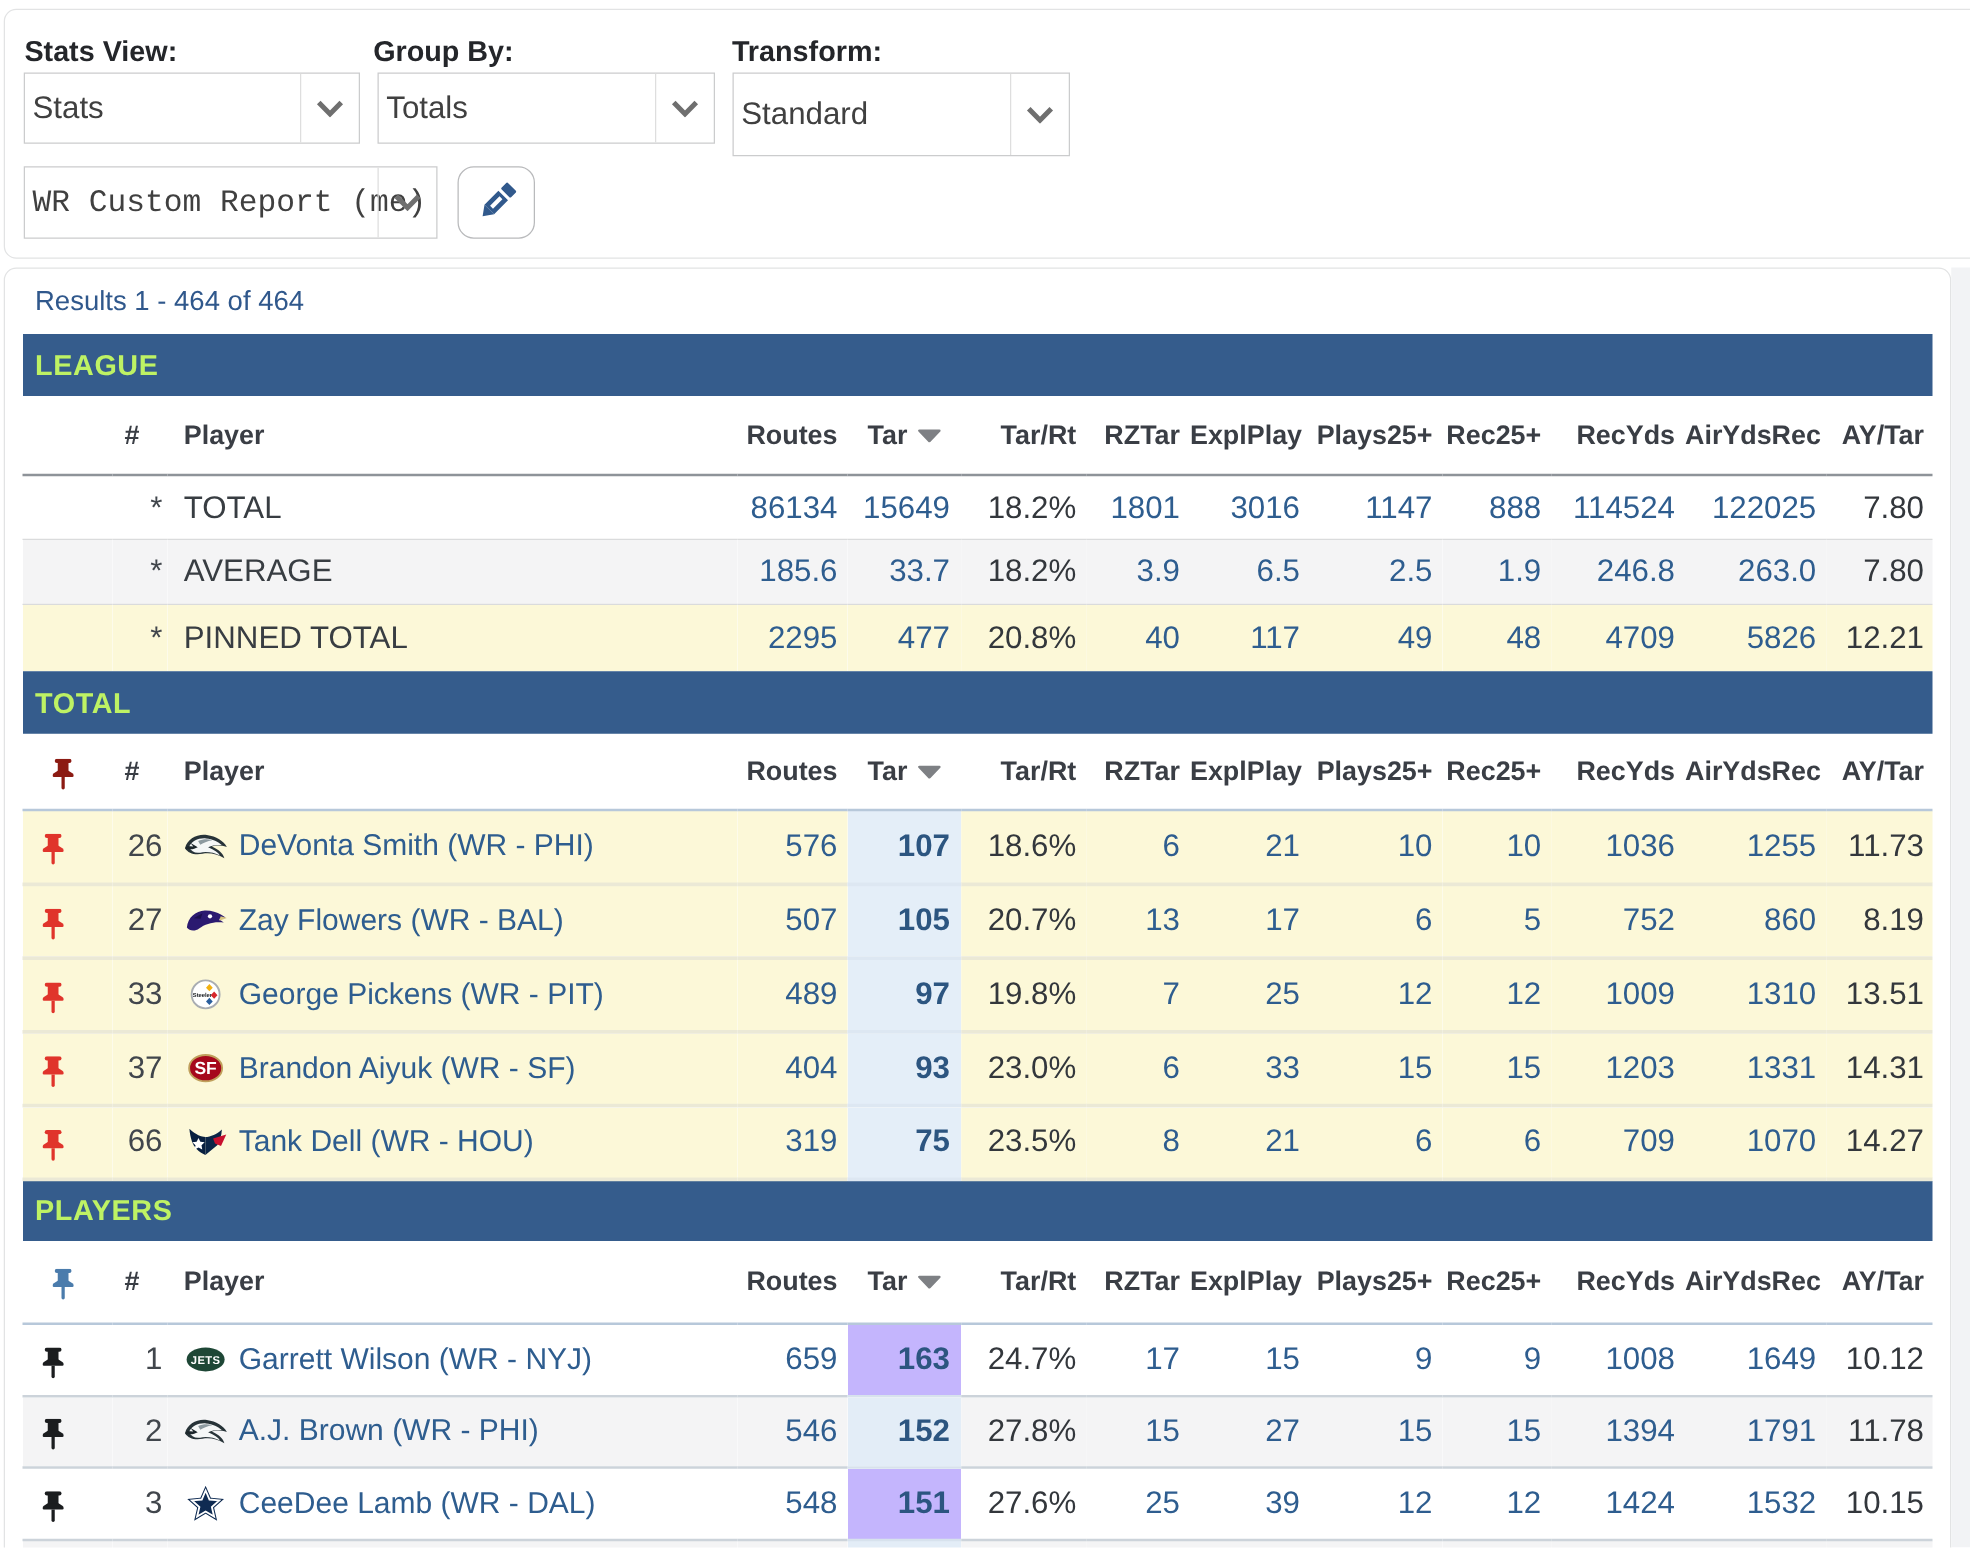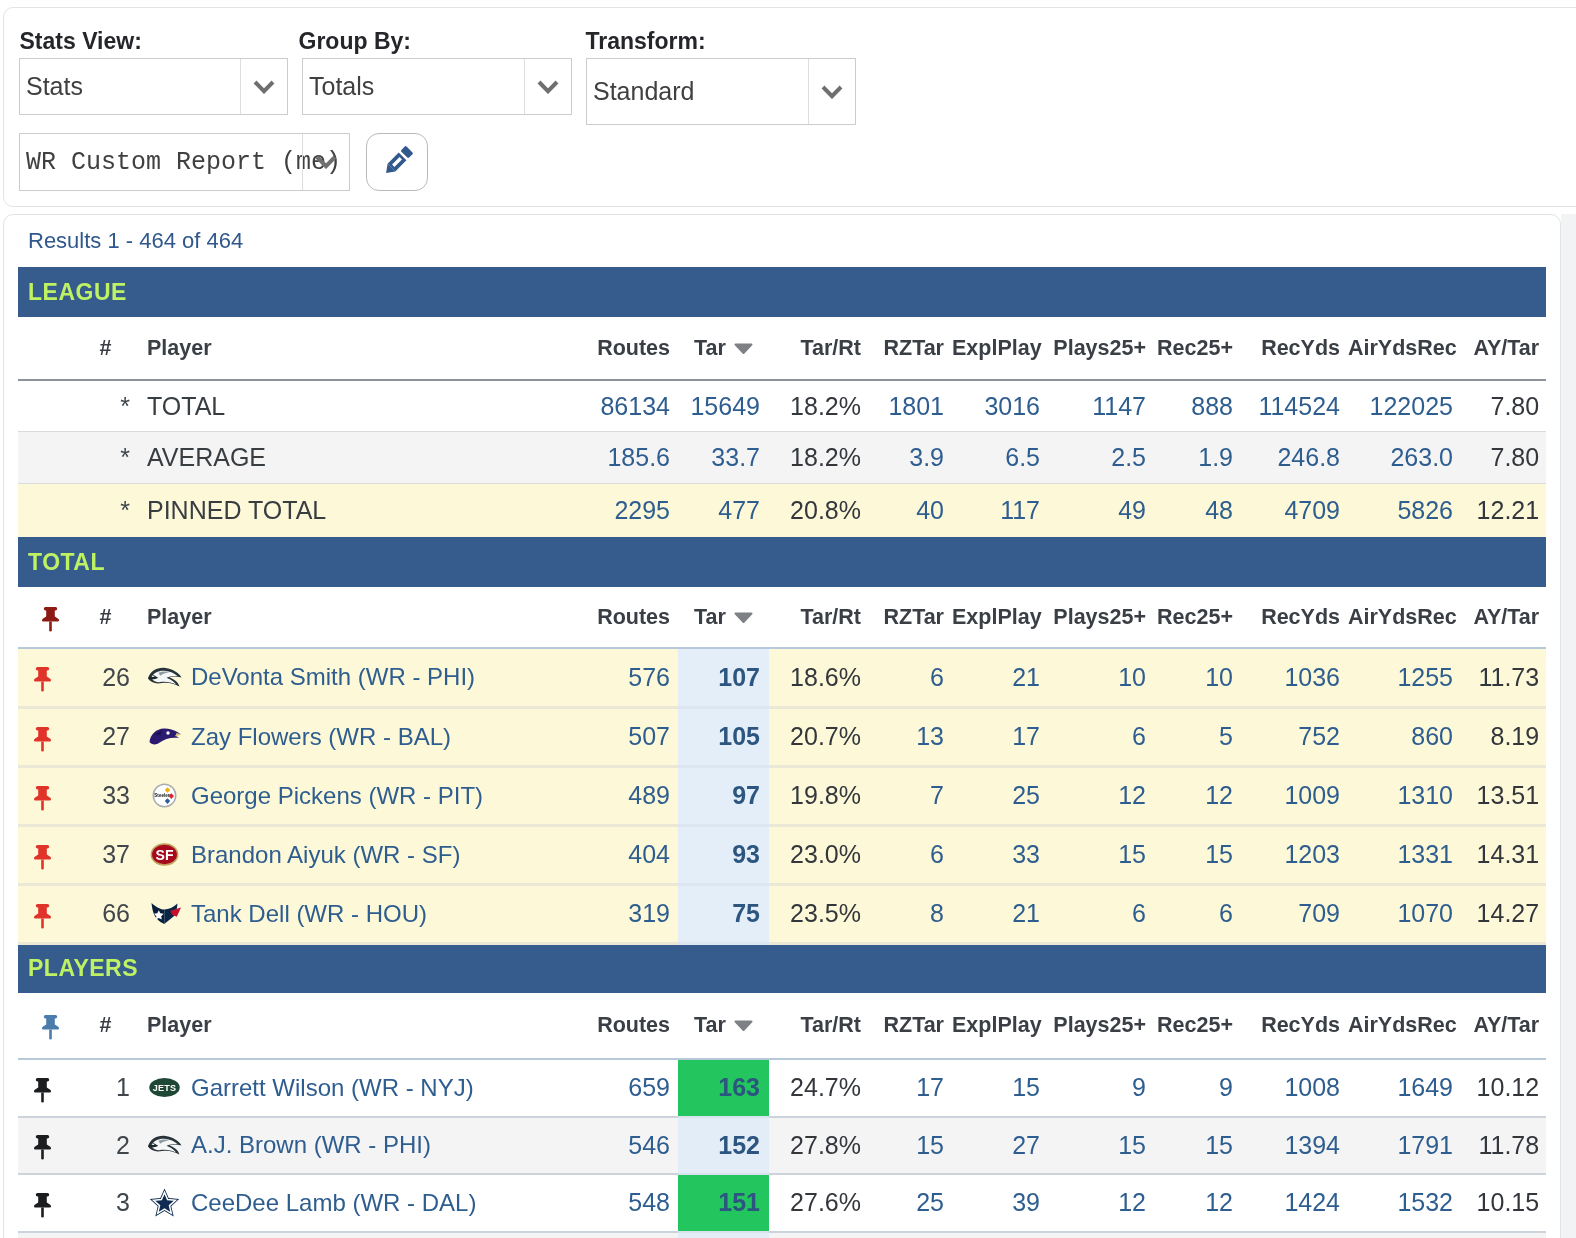--- a/index.html
+++ b/index.html
@@ -32,21 +32,21 @@
 .blue { color:#2e5d8f; }
 .dk { color:#33373c; }
 table.grid tr.lgrow td { height:51.5px; border-bottom:1.5px solid #dadbdc; }
 table.grid tr.lgrow.avg td { background:#f4f4f5; }
 table.grid tr.lgrow.ptot td { height:54px; background:#fcf8d8; border-bottom:none; }
 table.grid tr.prow td { height:59px; background:#fcf8d8; border-bottom:3px solid #ebe9d6; }
 table.grid tr.plrow td { height:57.5px; border-bottom:2px solid #ccd3da; }
 table.grid tr.plrow.alt td { background:#f4f4f5; }
 table.grid td.tarb { background:#e4eef8; font-weight:bold; color:#2c5580; }
 table.grid tr.prow td.tarb { background:#e4eef8; border-bottom-color:#dde7f2; }
-table.grid tr.plrow td.tarb { background:#22c55e; border-bottom-color:#d7e2ed; }
+table.grid tr.plrow td.tarb { background:#c4b5fd; border-bottom-color:#d7e2ed; }
 table.grid tr.plrow.alt td.tarb { background:#e3edf7; }
 .lbl2 { font-size:25px; color:#383d42; }
 </style>
 </head>
 <body>
 <div class="card1">
   <div class="lbl" style="left:15.5px; top:20px;">Stats View:</div>
   <div class="lbl" style="left:294.5px; top:20px;">Group By:</div>
   <div class="lbl" style="left:581.5px; top:20px;">Transform:</div>
   <div class="sel" style="left:15px; top:50px; width:269px; height:57px;">

